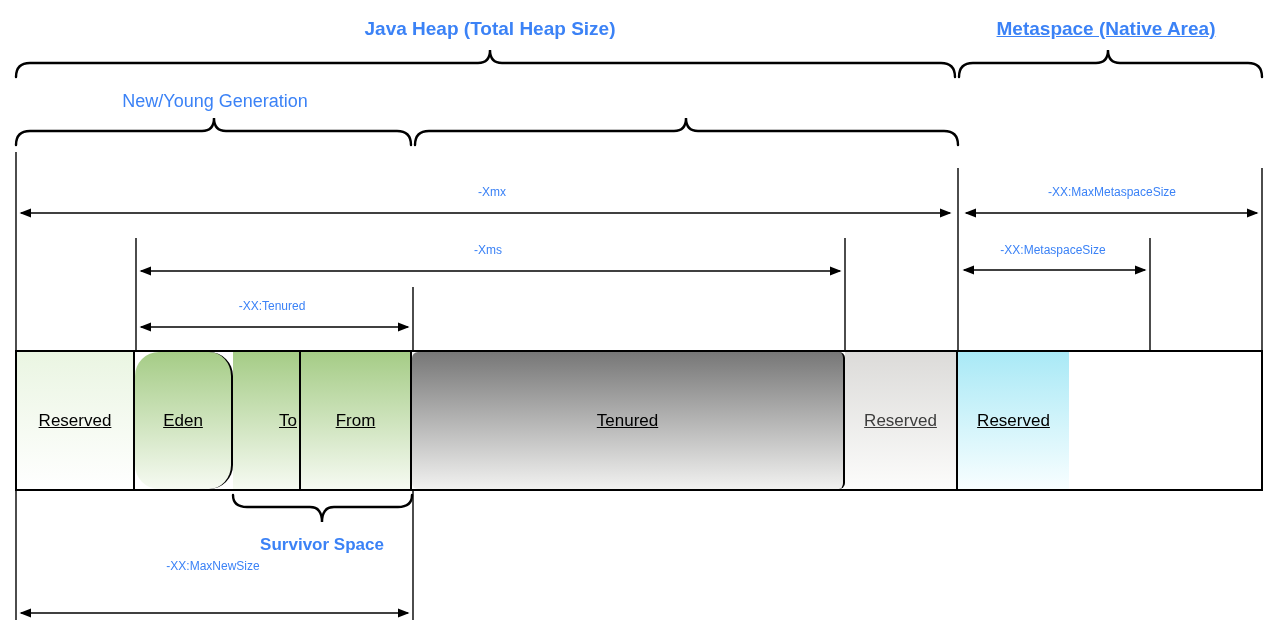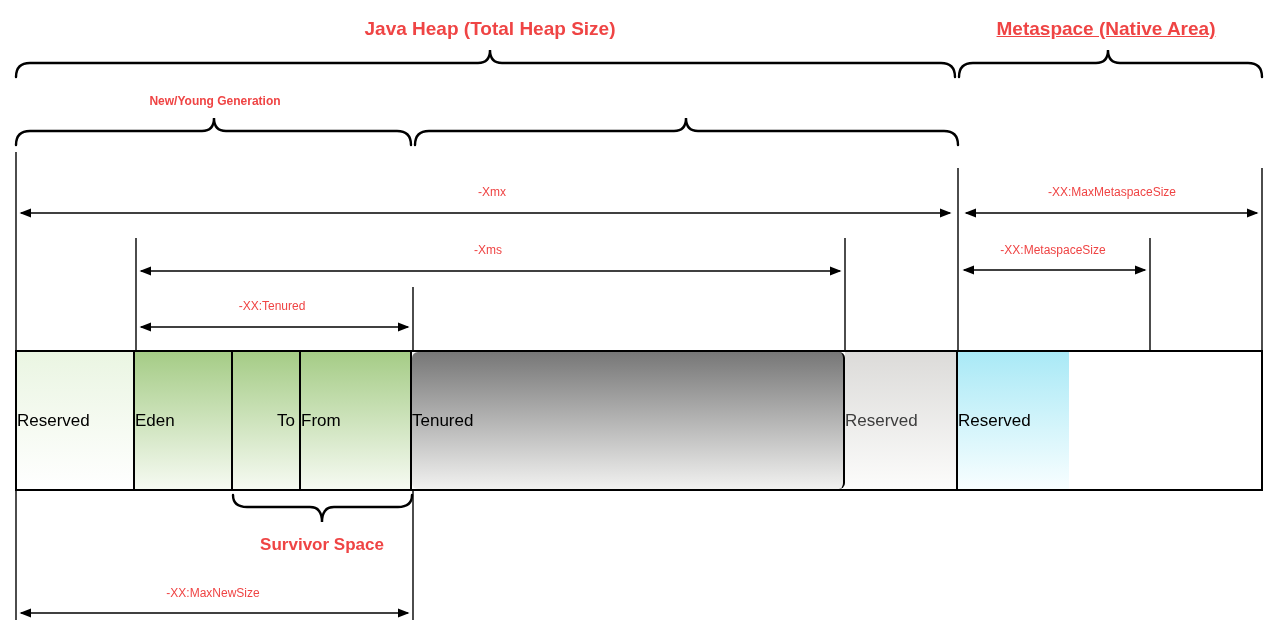--- a/index.html
+++ b/index.html
@@ -1,33 +1,34 @@
 <!DOCTYPE html>
 <html><head>
 <meta charset="utf-8">
 <style>
   html,body{margin:0;padding:0;background:#ffffff;}
   .canvas{
     position:relative;width:1280px;height:639px;background:#ffffff;
     font-family:"Liberation Sans", sans-serif;color:#000;overflow:hidden;
   }
   svg.overlay{position:absolute;left:0;top:0;width:1280px;height:639px;}
-  .lbl{position:absolute;transform:translate(-50%,-50%);white-space:nowrap;color:#ef4444;}
+  .lbl{position:absolute;transform:translate(-50%,-50%);white-space:nowrap;color:#3b82f6;}
   .b19{font-weight:bold;font-size:19px;}
-  .b18{font-weight:bold;font-size:12px;}
+  .b18{font-weight:normal;font-size:18px;}
   .b17{font-weight:bold;font-size:17px;}
   .r16{font-size:12px;}
   .bar{
     position:absolute;left:15px;top:350px;width:1248px;height:141px;
     border:2px solid #000;box-sizing:border-box;display:flex;
   }
   .seg{
     box-sizing:border-box;border-right:2px solid #000;
-    display:flex;align-items:center;
+    display:flex;align-items:center;justify-content:center;
     font-size:17px;
+    text-decoration:underline;
   }
   .seg:last-child{border-right:none;}
   .g-lightgreen{background:linear-gradient(#eaf5e2,#ffffff);}
   .g-green{background:linear-gradient(#a5cc86,#f6faf2);}
   .g-tenured{background:linear-gradient(#777777,#f1f1f0);border-radius:6px;}
   .g-gray{background:linear-gradient(#dcdbd9,#fcfcfb);}
   .g-blue{background:linear-gradient(#5797c6,#f0f6fa);}
   .g-cyan{background:linear-gradient(#a9e9f6,#f8feff);}
   .txt-dim{color:#3d3d3d;}
 </style>
@@ -86,27 +87,27 @@
   <div class="lbl b19" style="left:490px;top:29px;">Java Heap (Total Heap Size)</div>
   <div class="lbl b19" style="left:1106px;top:29px;text-decoration:underline;">Metaspace (Native Area)</div>
   <div class="lbl b18" style="left:215px;top:101px;">New/Young Generation</div>
 
   <div class="lbl r16" style="left:492px;top:192px;">-Xmx</div>
   <div class="lbl r16" style="left:1112px;top:192px;">-XX:MaxMetaspaceSize</div>
   <div class="lbl r16" style="left:488px;top:250px;">-Xms</div>
   <div class="lbl r16" style="left:1053px;top:250px;">-XX:MetaspaceSize</div>
   <div class="lbl r16" style="left:272px;top:306px;">-XX:Tenured</div>
   <div class="lbl b17" style="left:322px;top:545px;">Survivor Space</div>
-  <div class="lbl r16" style="left:213px;top:593px;">-XX:MaxNewSize</div>
+  <div class="lbl r16" style="left:213px;top:566px;">-XX:MaxNewSize</div>
 
   <div class="bar">
     <div class="seg g-lightgreen" style="width:118px;">
       <span>Reserved</span>
     </div>
-    <div class="seg g-green" style="width:98px;">
+    <div class="seg g-green" style="width:98px;border-radius:24px;">
       <span>Eden</span>
     </div>
     <div class="seg g-green" style="width:68px;padding-left:44px;">
       <span>To</span>
     </div>
     <div class="seg g-green" style="width:111px;">
       <span>From</span>
     </div>
     <div class="seg g-tenured" style="width:433px;">
       <span>Tenured</span>

